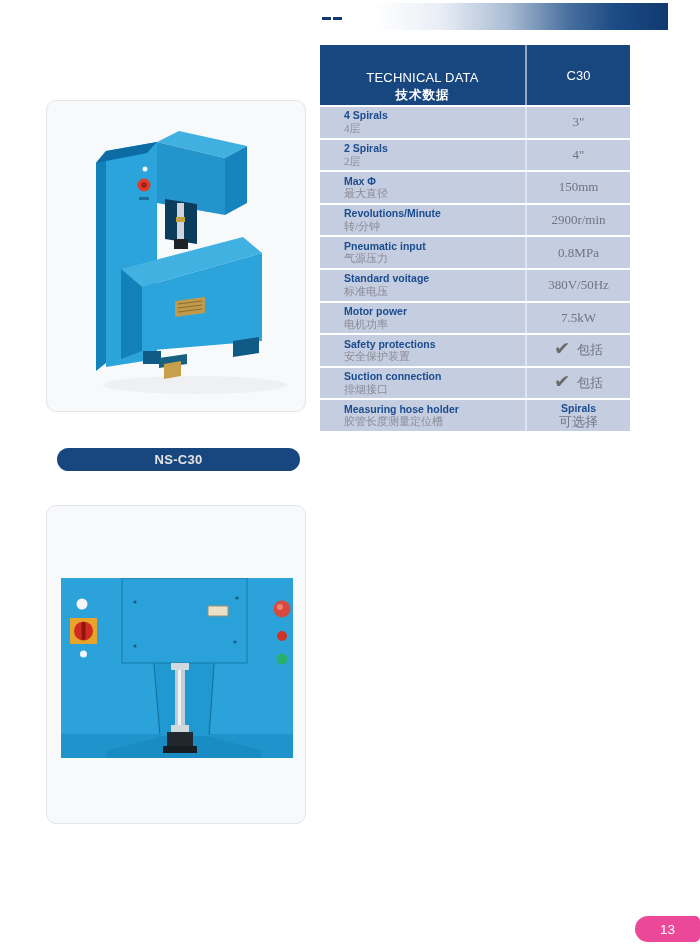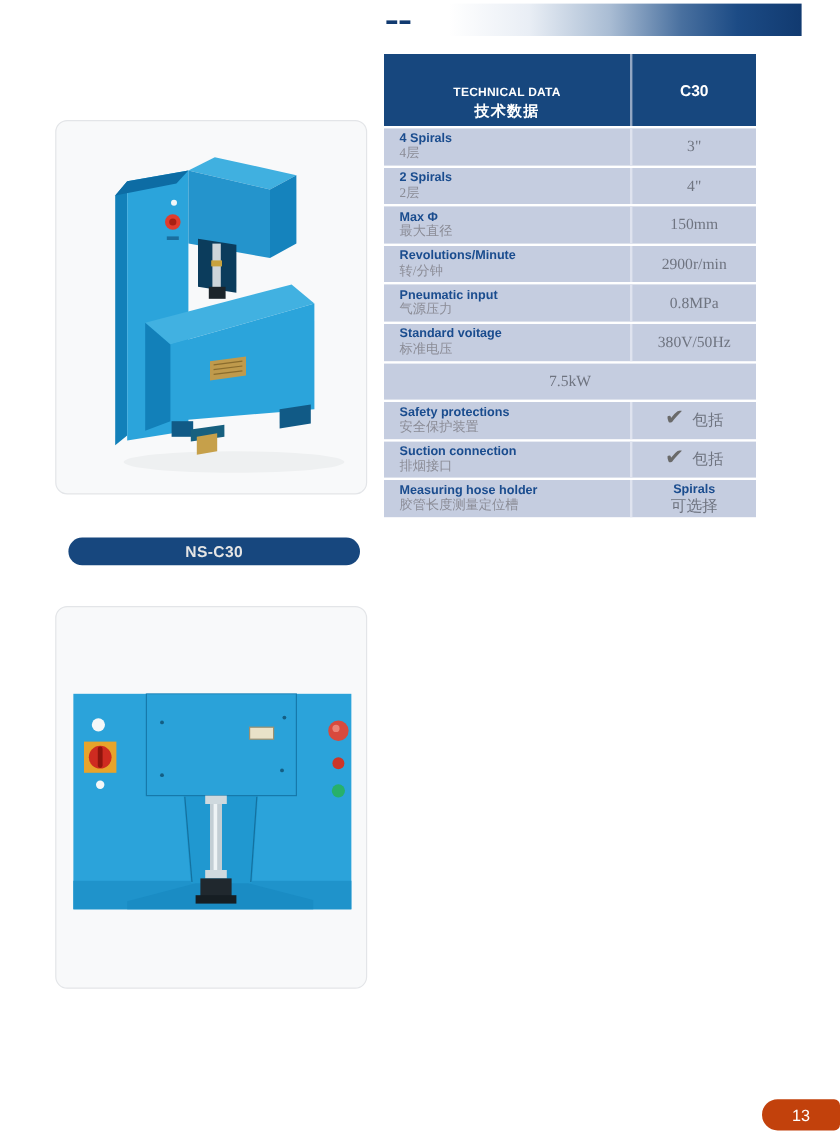--- a/index.html
+++ b/index.html
@@ -36,39 +36,39 @@
     position:absolute;left:57px;top:448px;width:243px;height:23px;
     background:#17477e;border-radius:12px;color:#e5e5e5;font-weight:bold;
     font-size:13px;display:flex;align-items:center;justify-content:center;letter-spacing:.3px;
   }
 
   
   .spec-table{position:absolute;left:320px;top:45px;width:310px;}
   .table-header{height:60px;background:#17477e;display:flex;color:#ffffff;}
   .th-left{width:207px;display:flex;flex-direction:column;align-items:center;justify-content:center;
            border-right:2px solid #93a7c3;gap:2px;box-sizing:border-box;}
-  .th-left .l1{font-size:10px;font-weight:bold;letter-spacing:.2px;margin-top:24px;}
+  .th-left .l1{font-size:13px;font-weight:normal;letter-spacing:.2px;margin-top:24px;}
   .th-left .l2{font-size:12.5px;font-weight:bold;letter-spacing:1px;}
-  .th-right{flex:1;display:flex;align-items:center;justify-content:center;font-size:13px;font-weight:bold;}
+  .th-right{flex:1;display:flex;align-items:center;justify-content:center;font-size:13px;font-weight:normal;}
   #spec-rows{margin-top:2px;}
   .spec-row{display:flex;height:30.6px;background:#c5cde0;margin-bottom:2px;}
-  .cell-label{width:207px;padding-left:13px;box-sizing:border-box;display:flex;flex-direction:column;
+  .cell-label{width:207px;padding-left:24px;box-sizing:border-box;display:flex;flex-direction:column;
               justify-content:center;border-right:2px solid #dfe3ef;}
   .cell-label .en{font-size:10.5px;font-weight:bold;color:#1a4c8e;line-height:1.2;}
   .cell-label .zh{font-size:11px;color:#8b8c96;font-family:"Liberation Serif", serif;line-height:1.2;}
   .cell-value{flex:1;display:flex;align-items:center;justify-content:center;gap:7px;
               font-family:"Liberation Serif", serif;font-size:13px;color:#6f7480;}
   .cell-value .check{font-family:"DejaVu Sans", sans-serif;color:#6a6a6a;font-size:19px;line-height:1;
                      transform:translateY(-2px) rotate(3deg);}
   .cell-value.two-line{flex-direction:column;gap:1px;line-height:1.15;}
   .cell-value .opt-en{font-family:"Liberation Sans", sans-serif;font-weight:bold;color:#1a4c8e;font-size:10.5px;}
 
   
   .page-pill{
-    position:absolute;left:635px;top:916px;width:65px;height:26px;background:#c2410c;
+    position:absolute;left:635px;top:916px;width:65px;height:26px;background:#ec4899;
     border-radius:13px 5px 5px 13px;color:#ffffff;display:flex;align-items:center;
     justify-content:center;font-size:13.5px;
   }
 </style>
 </head>
 <body>
 
 <div class="topbar">
   <span class="cutting">Cutting</span>
   <span class="topzh">气源压力</span>
@@ -222,20 +222,24 @@
     <div class="cell-label">
       <div class="en">Standard voitage</div>
       <div class="zh">标准电压</div>
     </div>
     <div class="cell-value">
           <span>380V/50Hz</span>
         </div>
   </div>
 
   <div class="spec-row">
+    <div class="cell-label">
+      <div class="en">Motor power</div>
+      <div class="zh">电机功率</div>
+    </div>
     <div class="cell-value">
           <span>7.5kW</span>
         </div>
   </div>
 
   <div class="spec-row">
     <div class="cell-label">
       <div class="en">Safety protections</div>
       <div class="zh">安全保护装置</div>
     </div>

